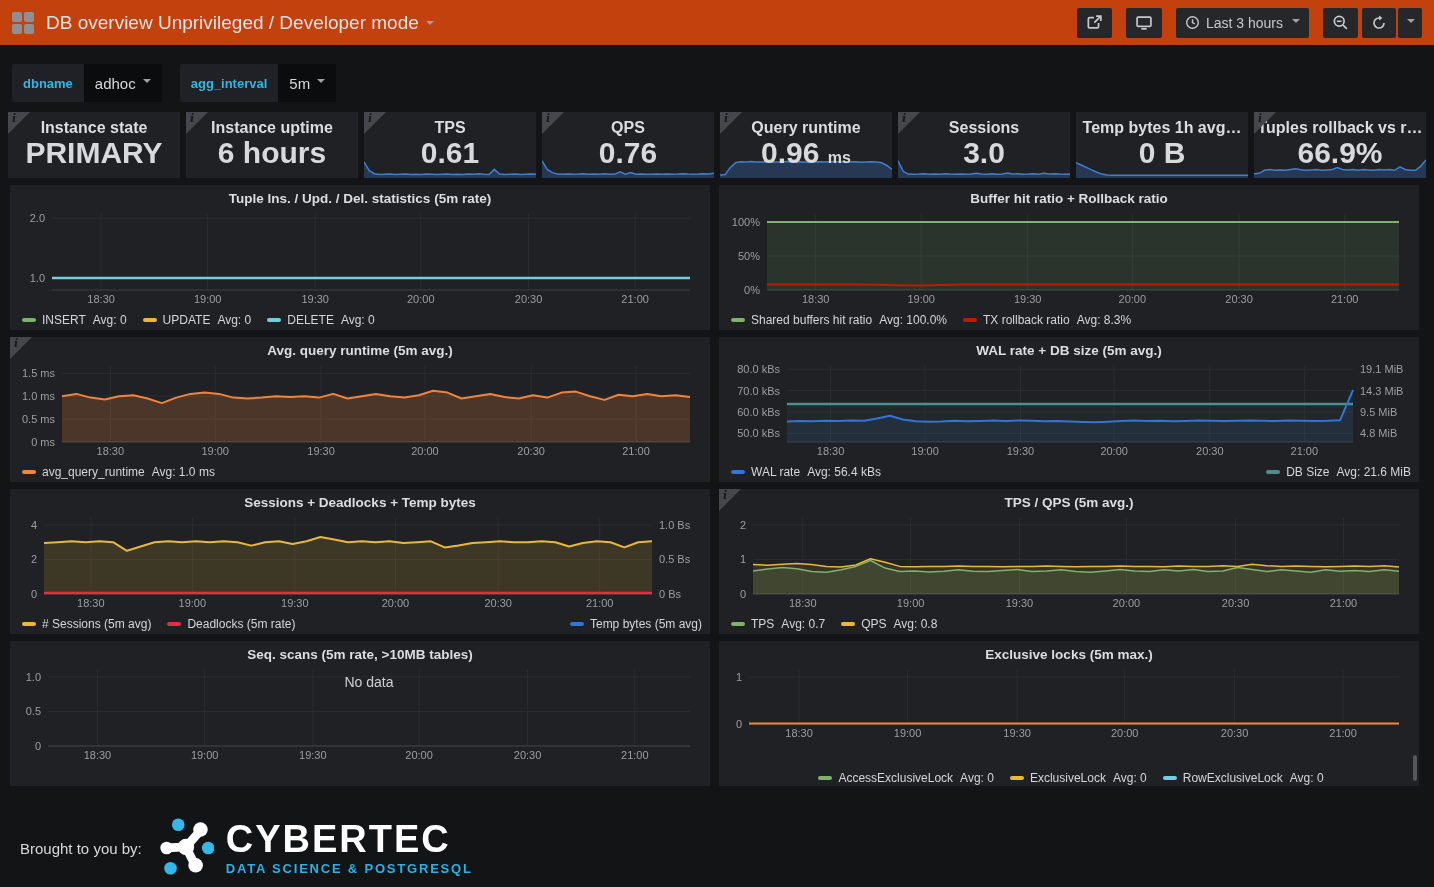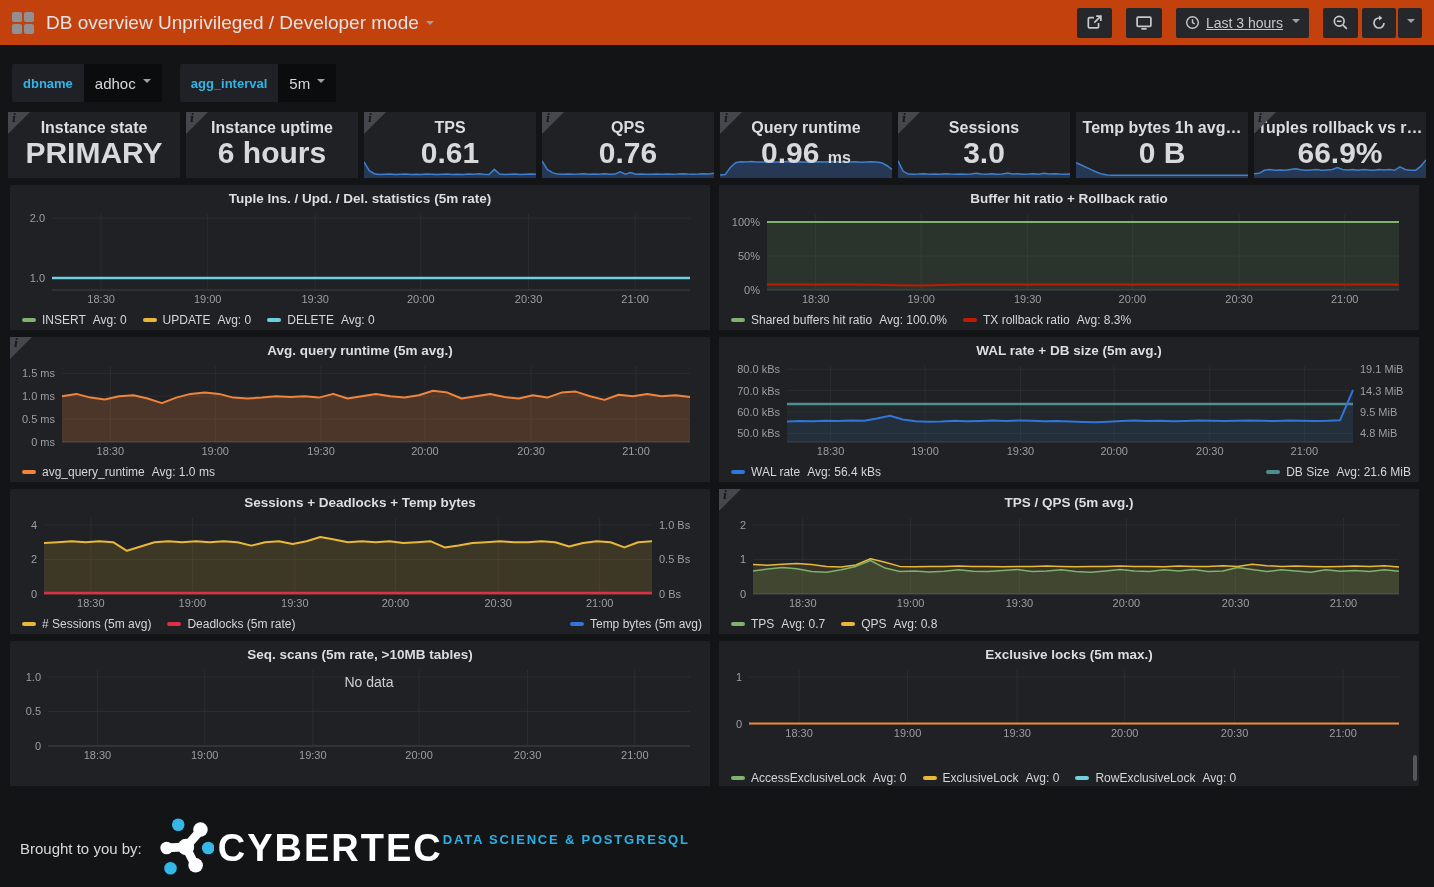--- a/index.html
+++ b/index.html
@@ -9,21 +9,21 @@
   .navbar { height:45px; background:#c2410c; display:flex; align-items:center; padding:0 12px; }
   .gicon { display:grid; grid-template-columns:10px 10px; grid-gap:2px; }
   .gicon span { width:10px; height:10px; background:#8f9094; border-radius:2px; display:block; }
   .nav-title { color:#e2e3e5; font-size:19px; margin-left:12px; }
   .caret { width:0; height:0; border:4px solid transparent; border-top-color:#9fa1a4; display:inline-block; margin-left:7px; position:relative; top:2px; }
   .nav-right { margin-left:auto; display:flex; align-items:center; }
   .nbtn { height:30px; background:#26272b; border-radius:2px; color:#c7c8ca; display:flex; align-items:center; padding:0 9px; font-size:14px; margin-left:14px; cursor:pointer; }
   .nbtn svg { display:block; }
   .nbtn.joined { margin-left:4px; }
   .nbtn.caretbtn { margin-left:2px; padding:0 7px; }
-  .nbtn .txt { margin:0 2px 0 6px;text-decoration:underline; }
+  .nbtn .txt { margin:0 2px 0 6px; }
 
   
   .vars { display:flex; gap:18px; margin:19px 12px 10px; }
   .var { display:flex; border-radius:2px; overflow:hidden; height:38px; }
   .var-label { background:#1f2126; color:#33b5e5; font-weight:bold; font-size:13px; display:flex; align-items:center; padding:0 11px; }
   .var-value { background:#0b0c0e; color:#d8d9da; font-size:15px; display:flex; align-items:center; padding:0 11px; cursor:pointer; }
 
   
   .stats { display:flex; gap:6px; margin:0 8px; }
   .stat { flex:1 1 0; height:66px; background:#1f2124; position:relative; overflow:hidden; }
@@ -36,34 +36,34 @@
   .icorner { position:absolute; top:0; left:0; width:0; height:0; border-top:22px solid #45474c; border-right:22px solid transparent; z-index:3; }
   .icorner::after { content:"i"; position:absolute; top:-22px; left:4px; font:italic bold 11px "DejaVu Serif",serif; color:#17181a; }
 
   
   .grid { display:grid; grid-template-columns:700px 700px; gap:7px 9px; margin:7px 8px 0 10px; }
   .gpanel { height:145px; background:#1f2124; position:relative; overflow:hidden; }
   .gtitle { text-align:center; padding-top:6px; font-size:13.5px; font-weight:600; color:#dcdddf; cursor:pointer; }
   .gbody { position:absolute; top:25px; left:6px; right:6px; bottom:24px; }
   .gbody.short { bottom:46px; }
   .glegend { position:absolute; left:12px; right:8px; bottom:3px; display:flex; align-items:center; font-size:12px; color:#d5d6d8; white-space:nowrap; }
-  .glegend .left { display:flex; gap:16px; }
+  .glegend .left { display:flex; gap:16px;justify-content:center; }
   .glegend .right { margin-left:auto; display:flex; gap:16px; }
   .glegend.wrap { bottom:-17px; height:40px; }
   .glegend.wrap .left { flex-wrap:wrap; row-gap:4px;margin-top:8px; }
   .litem { display:inline-flex; align-items:center; cursor:pointer; }
   .swatch { width:14px; height:4px; border-radius:2px; margin-right:6px; display:inline-block; }
   .lavg { margin-left:7px; }
   .lscroll { position:absolute; right:2px; bottom:5px; width:4px; height:26px; background:#56575b; border-radius:2px; cursor:pointer; }
 
   
   .footer { display:flex; align-items:center; margin-top:30px; padding-left:20px; }
   .brought { color:#d8d9da; font-size:15px; }
   .logo { display:flex; align-items:center; margin-left:14px; }
-  .logo-text { margin-left:4px; display:flex; flex-direction:row; }
+  .logo-text { margin-left:12px; display:flex; flex-direction:column; }
   .logo-name { color:#ffffff; font-size:38px; font-weight:bold; letter-spacing:2px; line-height:1; }
   .logo-sub { color:#29b2e8; font-size:13px; font-weight:bold; letter-spacing:1.8px; margin-top:3px; }
 </style>
 </head>
 <body>
 
 <div class="navbar">
   <div class="gicon">
       <span></span>
       <span></span>

